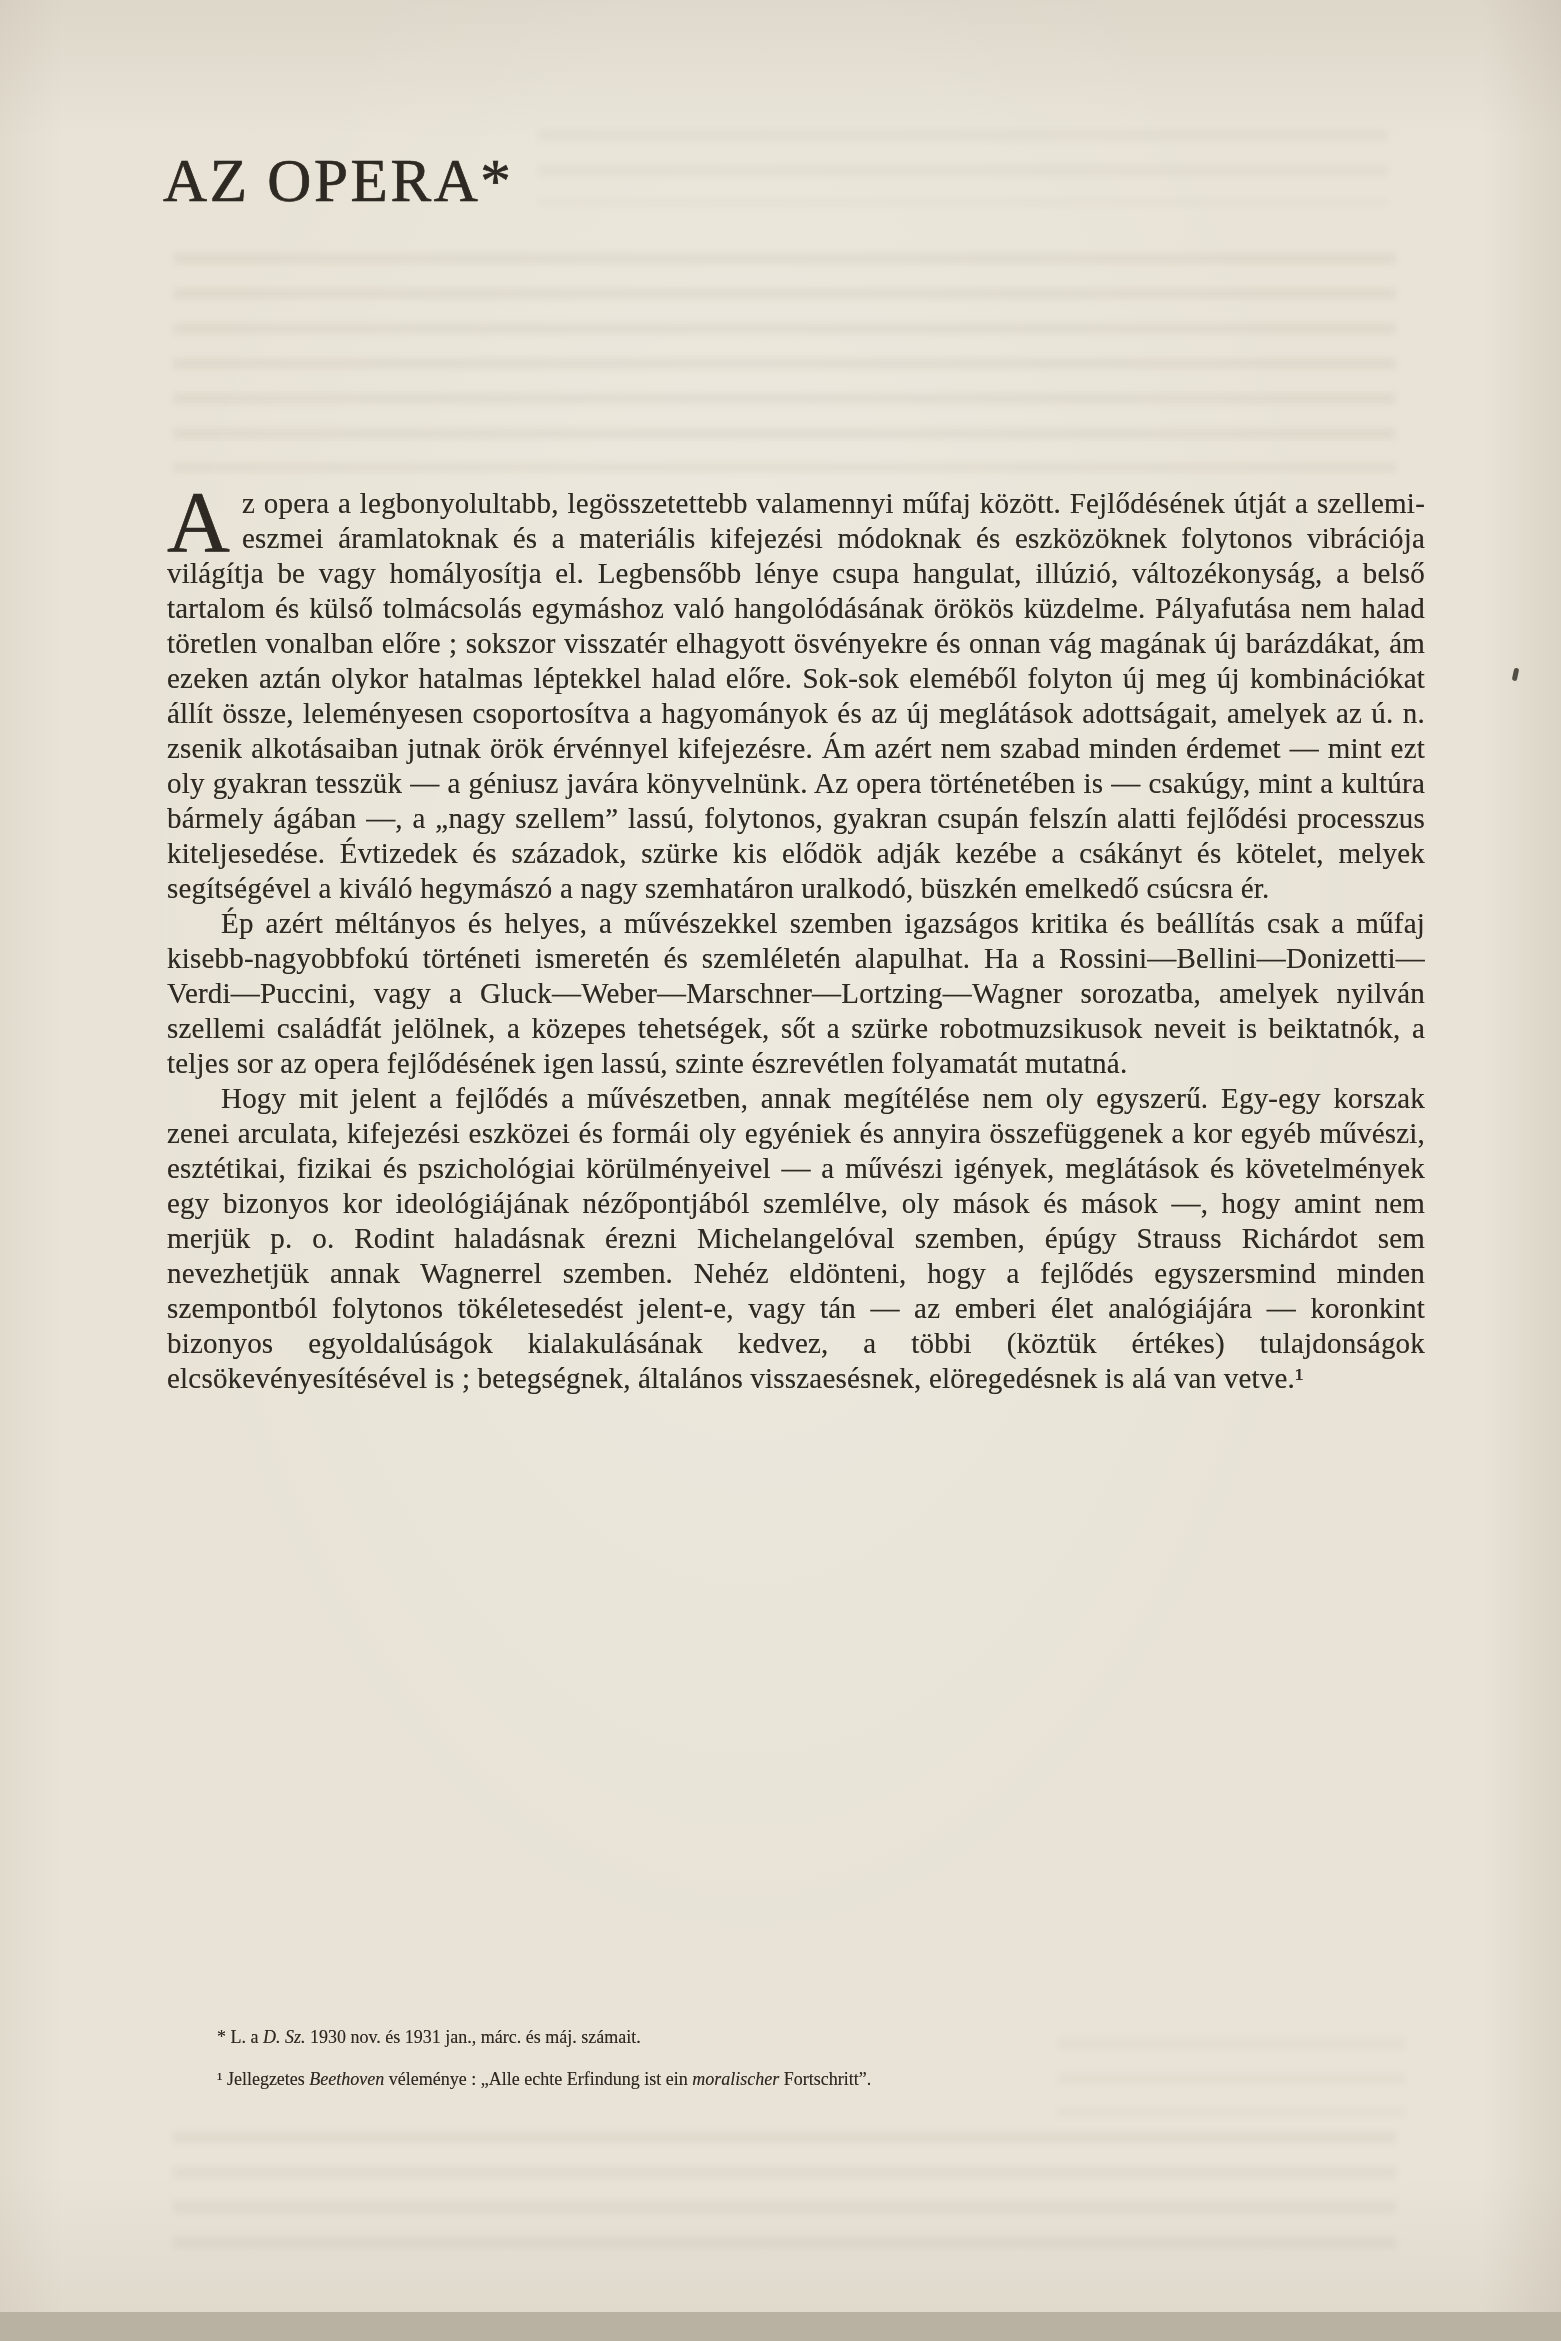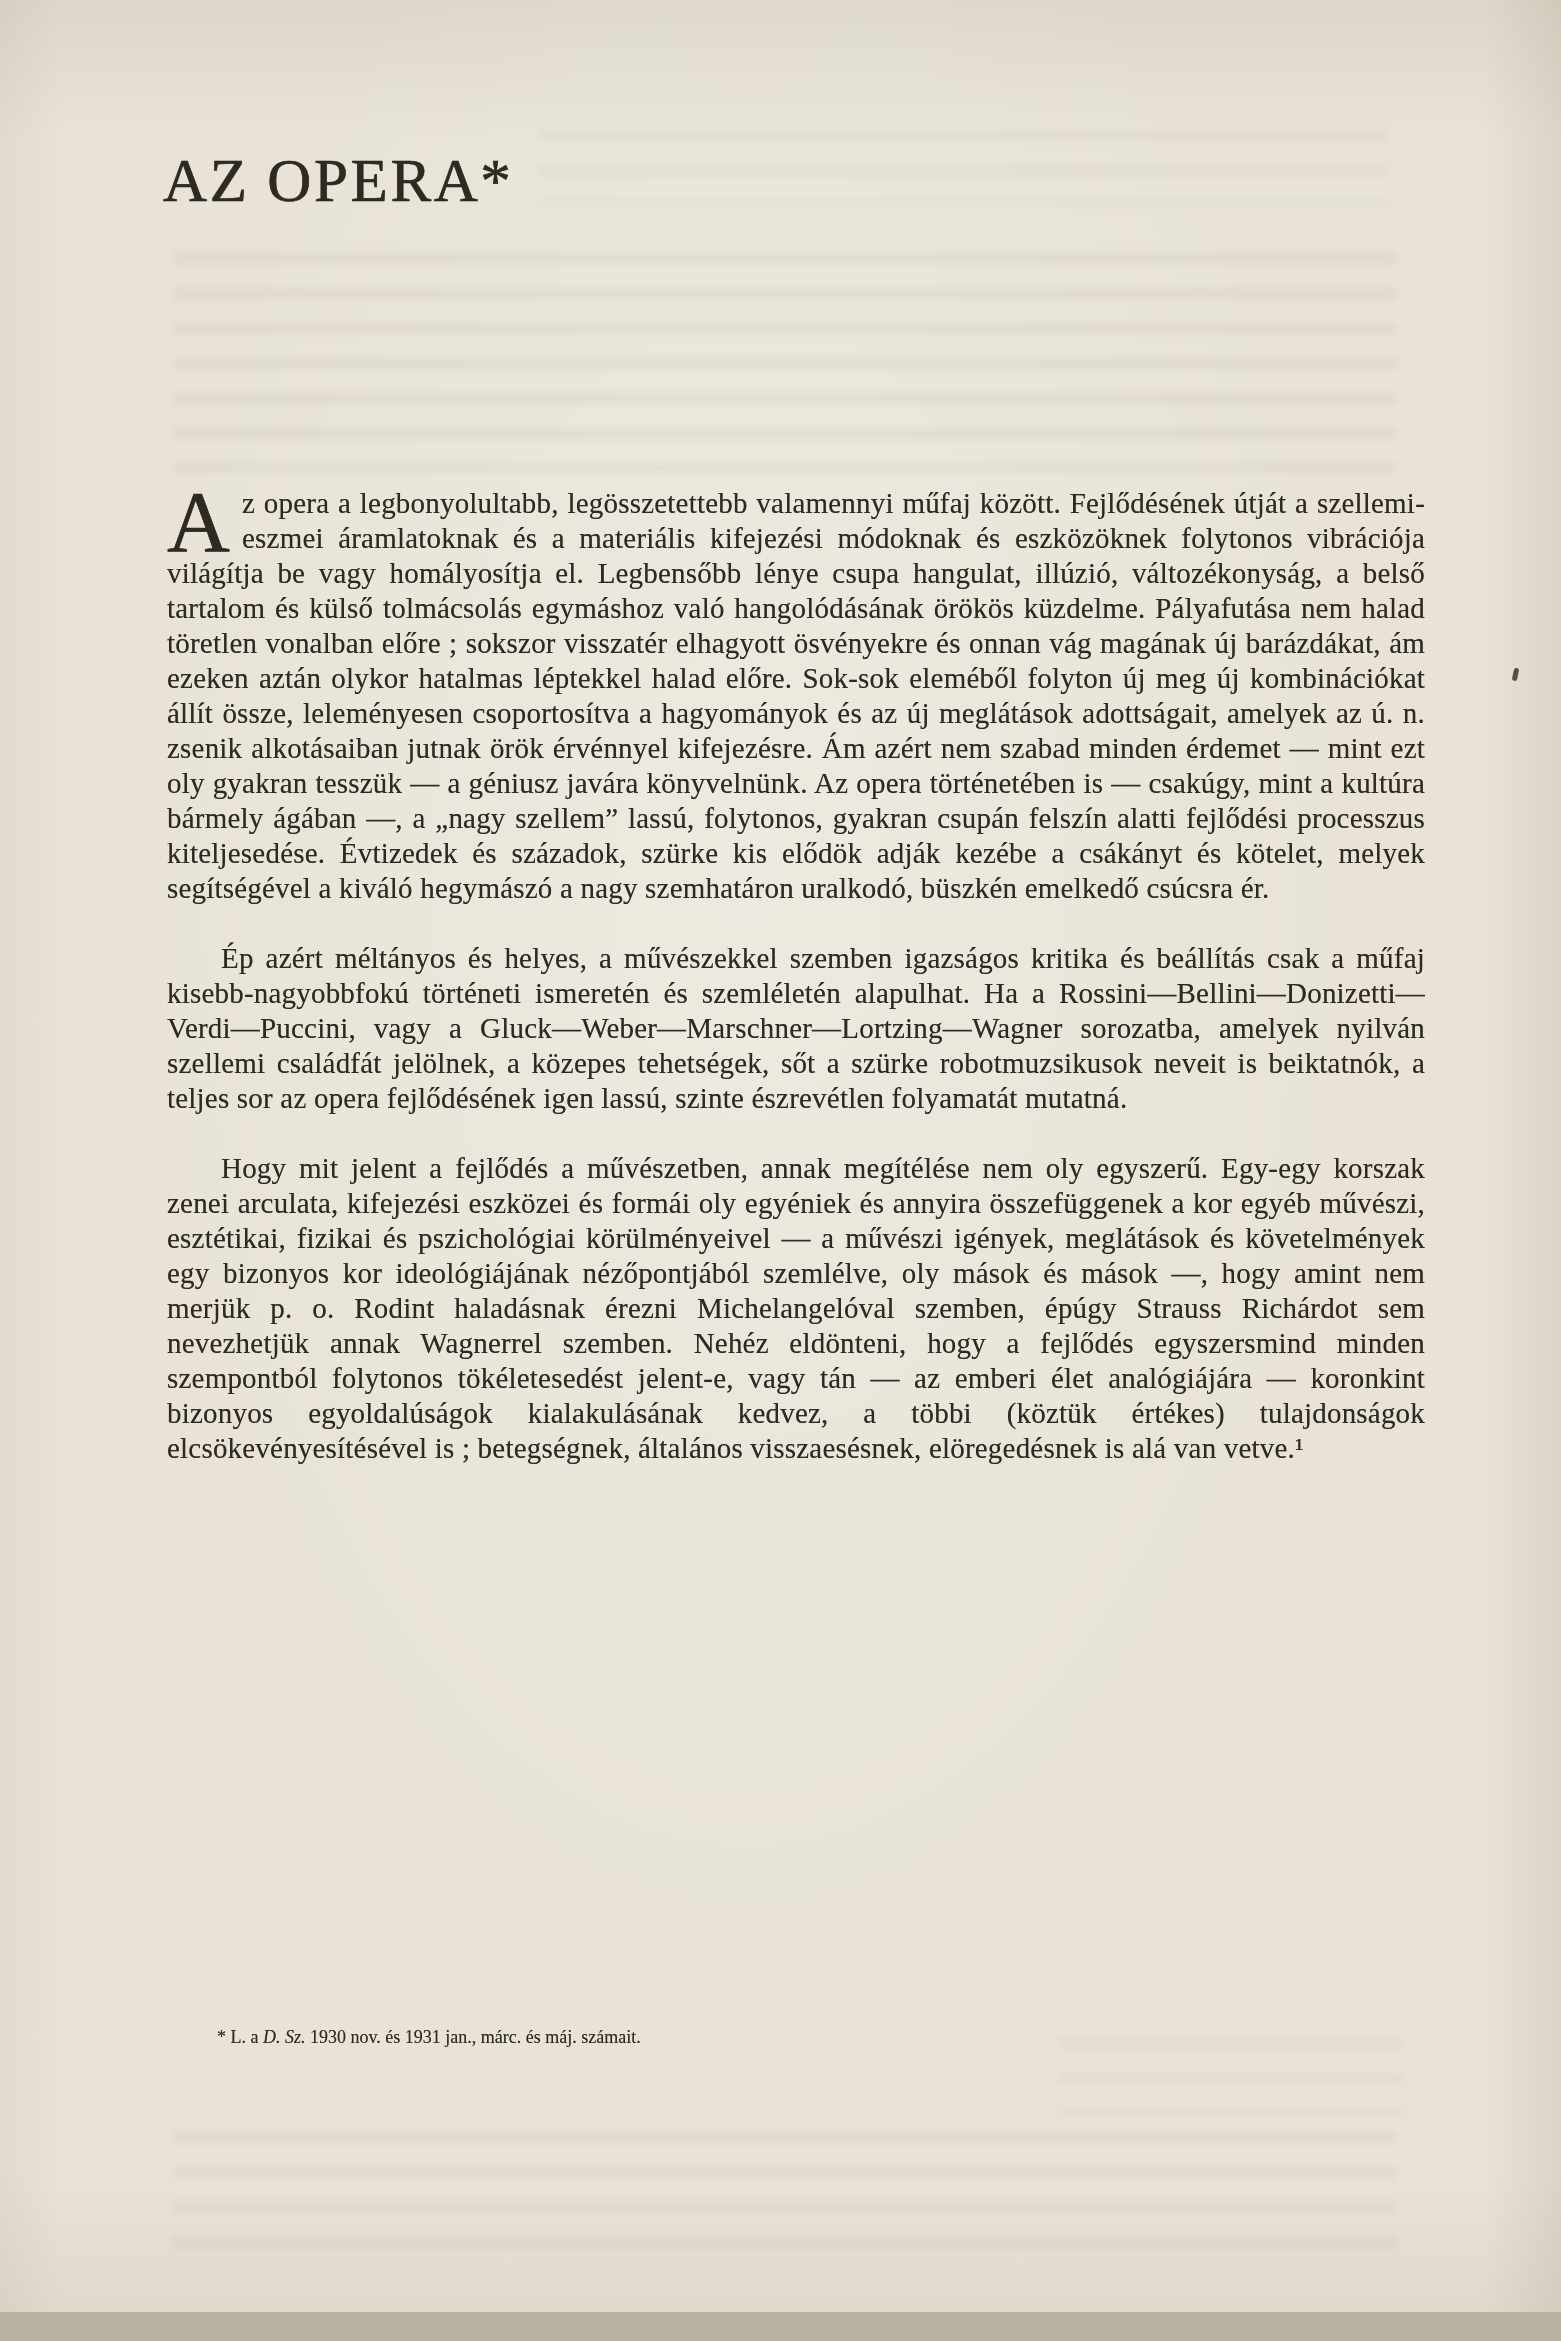--- a/index.html
+++ b/index.html
@@ -38,21 +38,21 @@
     left: 167px;
     top: 486px;
     width: 1258px;
     font-size: 29px;
     line-height: 35px;
     text-align: justify;
     letter-spacing: 0.2px;
     text-shadow: 0 0 0.6px rgba(46,42,35,0.55);
   }
   .para { margin: 0; }
-  .para.indent { text-indent: 54px; margin-top: 35px; }
+  .para.indent { text-indent: 54px; }
   .dropcap {
     float: left;
     font-size: 87px;
     line-height: 68px;
     padding: 1.7px 12px 0 0;
     -webkit-text-stroke: 0.4px currentColor;
   }
   .footnotes {
     position: absolute;
     left: 167px;
@@ -114,16 +114,17 @@
   <div class="body-text">
     <p class="para">
       <span class="dropcap">A</span><span>z opera a legbonyolultabb, legösszetettebb valamennyi műfaj között. Fejlődésének útját a szellemi-eszmei áramlatoknak és a materiális kifejezési módoknak és eszközöknek folytonos vibrációja világítja be vagy homályosítja el. Legbensőbb lénye csupa hangulat, illúzió, változékonyság, a belső tartalom és külső tolmácsolás egymáshoz való hangolódásának örökös küzdelme. Pályafutása nem halad töretlen vonalban előre ; sokszor visszatér elhagyott ösvényekre és onnan vág magának új barázdákat, ám ezeken aztán olykor hatalmas léptekkel halad előre. Sok-sok eleméből folyton új meg új kombinációkat állít össze, leleményesen csoportosítva a hagyományok és az új meglátások adottságait, amelyek az ú. n. zsenik alkotásaiban jutnak örök érvénnyel kifejezésre. Ám azért nem szabad minden érdemet — mint ezt oly gyakran tesszük — a géniusz javára könyvelnünk. Az opera történetében is — csakúgy, mint a kultúra bármely ágában —, a „nagy szellem” lassú, folytonos, gyakran csupán felszín alatti fejlődési processzus kiteljesedése. Évtizedek és századok, szürke kis elődök adják kezébe a csákányt és kötelet, melyek segítségével a kiváló hegymászó a nagy szemhatáron uralkodó, büszkén emelkedő csúcsra ér.</span>
     </p>
     <p class="para indent">Ép azért méltányos és helyes, a művészekkel szemben igazságos kritika és beállítás csak a műfaj kisebb-nagyobbfokú történeti ismeretén és szemléletén alapulhat. Ha a Rossini—Bellini—Donizetti—Verdi—Puccini, vagy a Gluck—Weber—Marschner—Lortzing—Wagner sorozatba, amelyek nyilván szellemi családfát jelölnek, a közepes tehetségek, sőt a szürke robotmuzsikusok neveit is beiktatnók, a teljes sor az opera fejlődésének igen lassú, szinte észrevétlen folyamatát mutatná.</p>
     <p class="para indent">Hogy mit jelent a fejlődés a művészetben, annak megítélése nem oly egyszerű. Egy-egy korszak zenei arculata, kifejezési eszközei és formái oly egyéniek és annyira összefüggenek a kor egyéb művészi, esztétikai, fizikai és pszichológiai körülményeivel — a művészi igények, meglátások és követelmények egy bizonyos kor ideológiájának nézőpontjából szemlélve, oly mások és mások —, hogy amint nem merjük p. o. Rodint haladásnak érezni Michelangelóval szemben, épúgy Strauss Richárdot sem nevezhetjük annak Wagnerrel szemben. Nehéz eldönteni, hogy a fejlődés egyszersmind minden szempontból folytonos tökéletesedést jelent-e, vagy tán — az emberi élet analógiájára — koronkint bizonyos egyoldalúságok kialakulásának kedvez, a többi (köztük értékes) tulajdonságok elcsökevényesítésével is ; betegségnek, általános visszaesésnek, elöregedésnek is alá van vetve.¹</p>
   </div>
 
   <div class="footnotes">
     <p class="footnote"><span>* L. a </span><span class="it">D. Sz.</span><span> 1930 nov. és 1931 jan., márc. és máj. számait.</span></p>
+    <p class="footnote"><span>¹ Jellegzetes </span><span class="it">Beethoven</span><span> véleménye : „Alle echte Erfindung ist ein </span><span class="it">moralischer</span><span> Fortschritt”.</span></p>
   </div>
 
 </div>
 
 
 </body></html>

